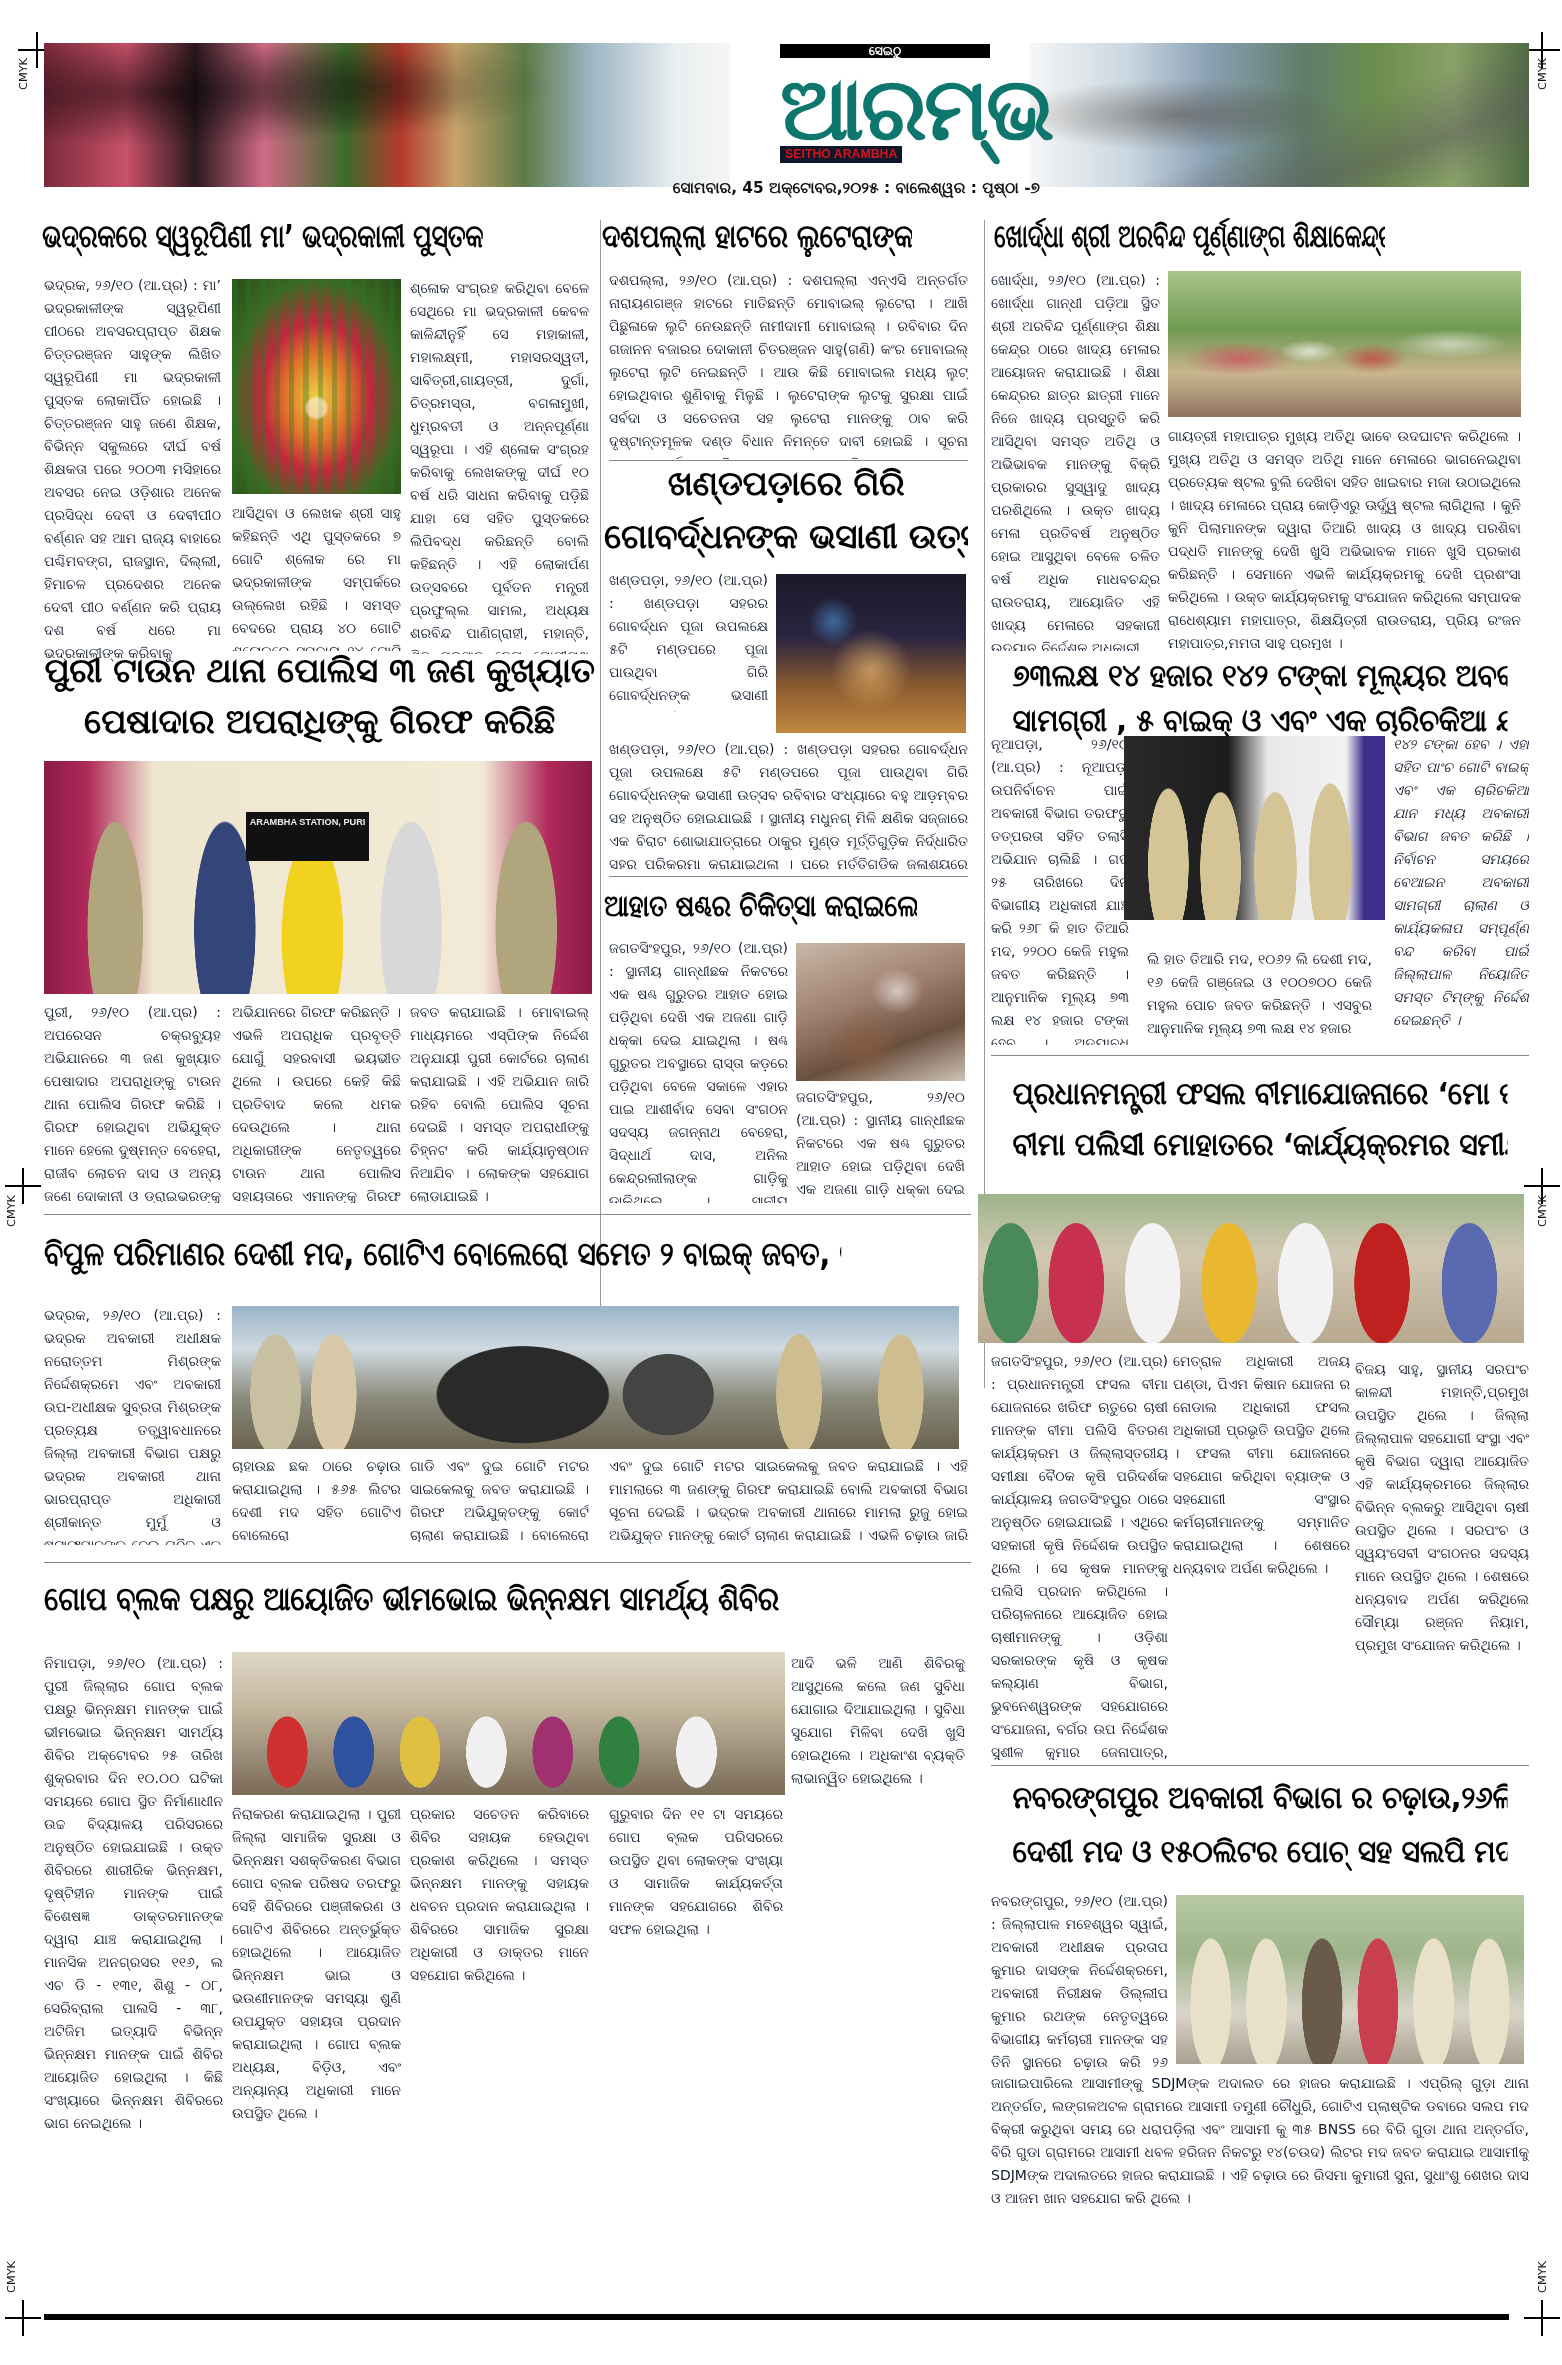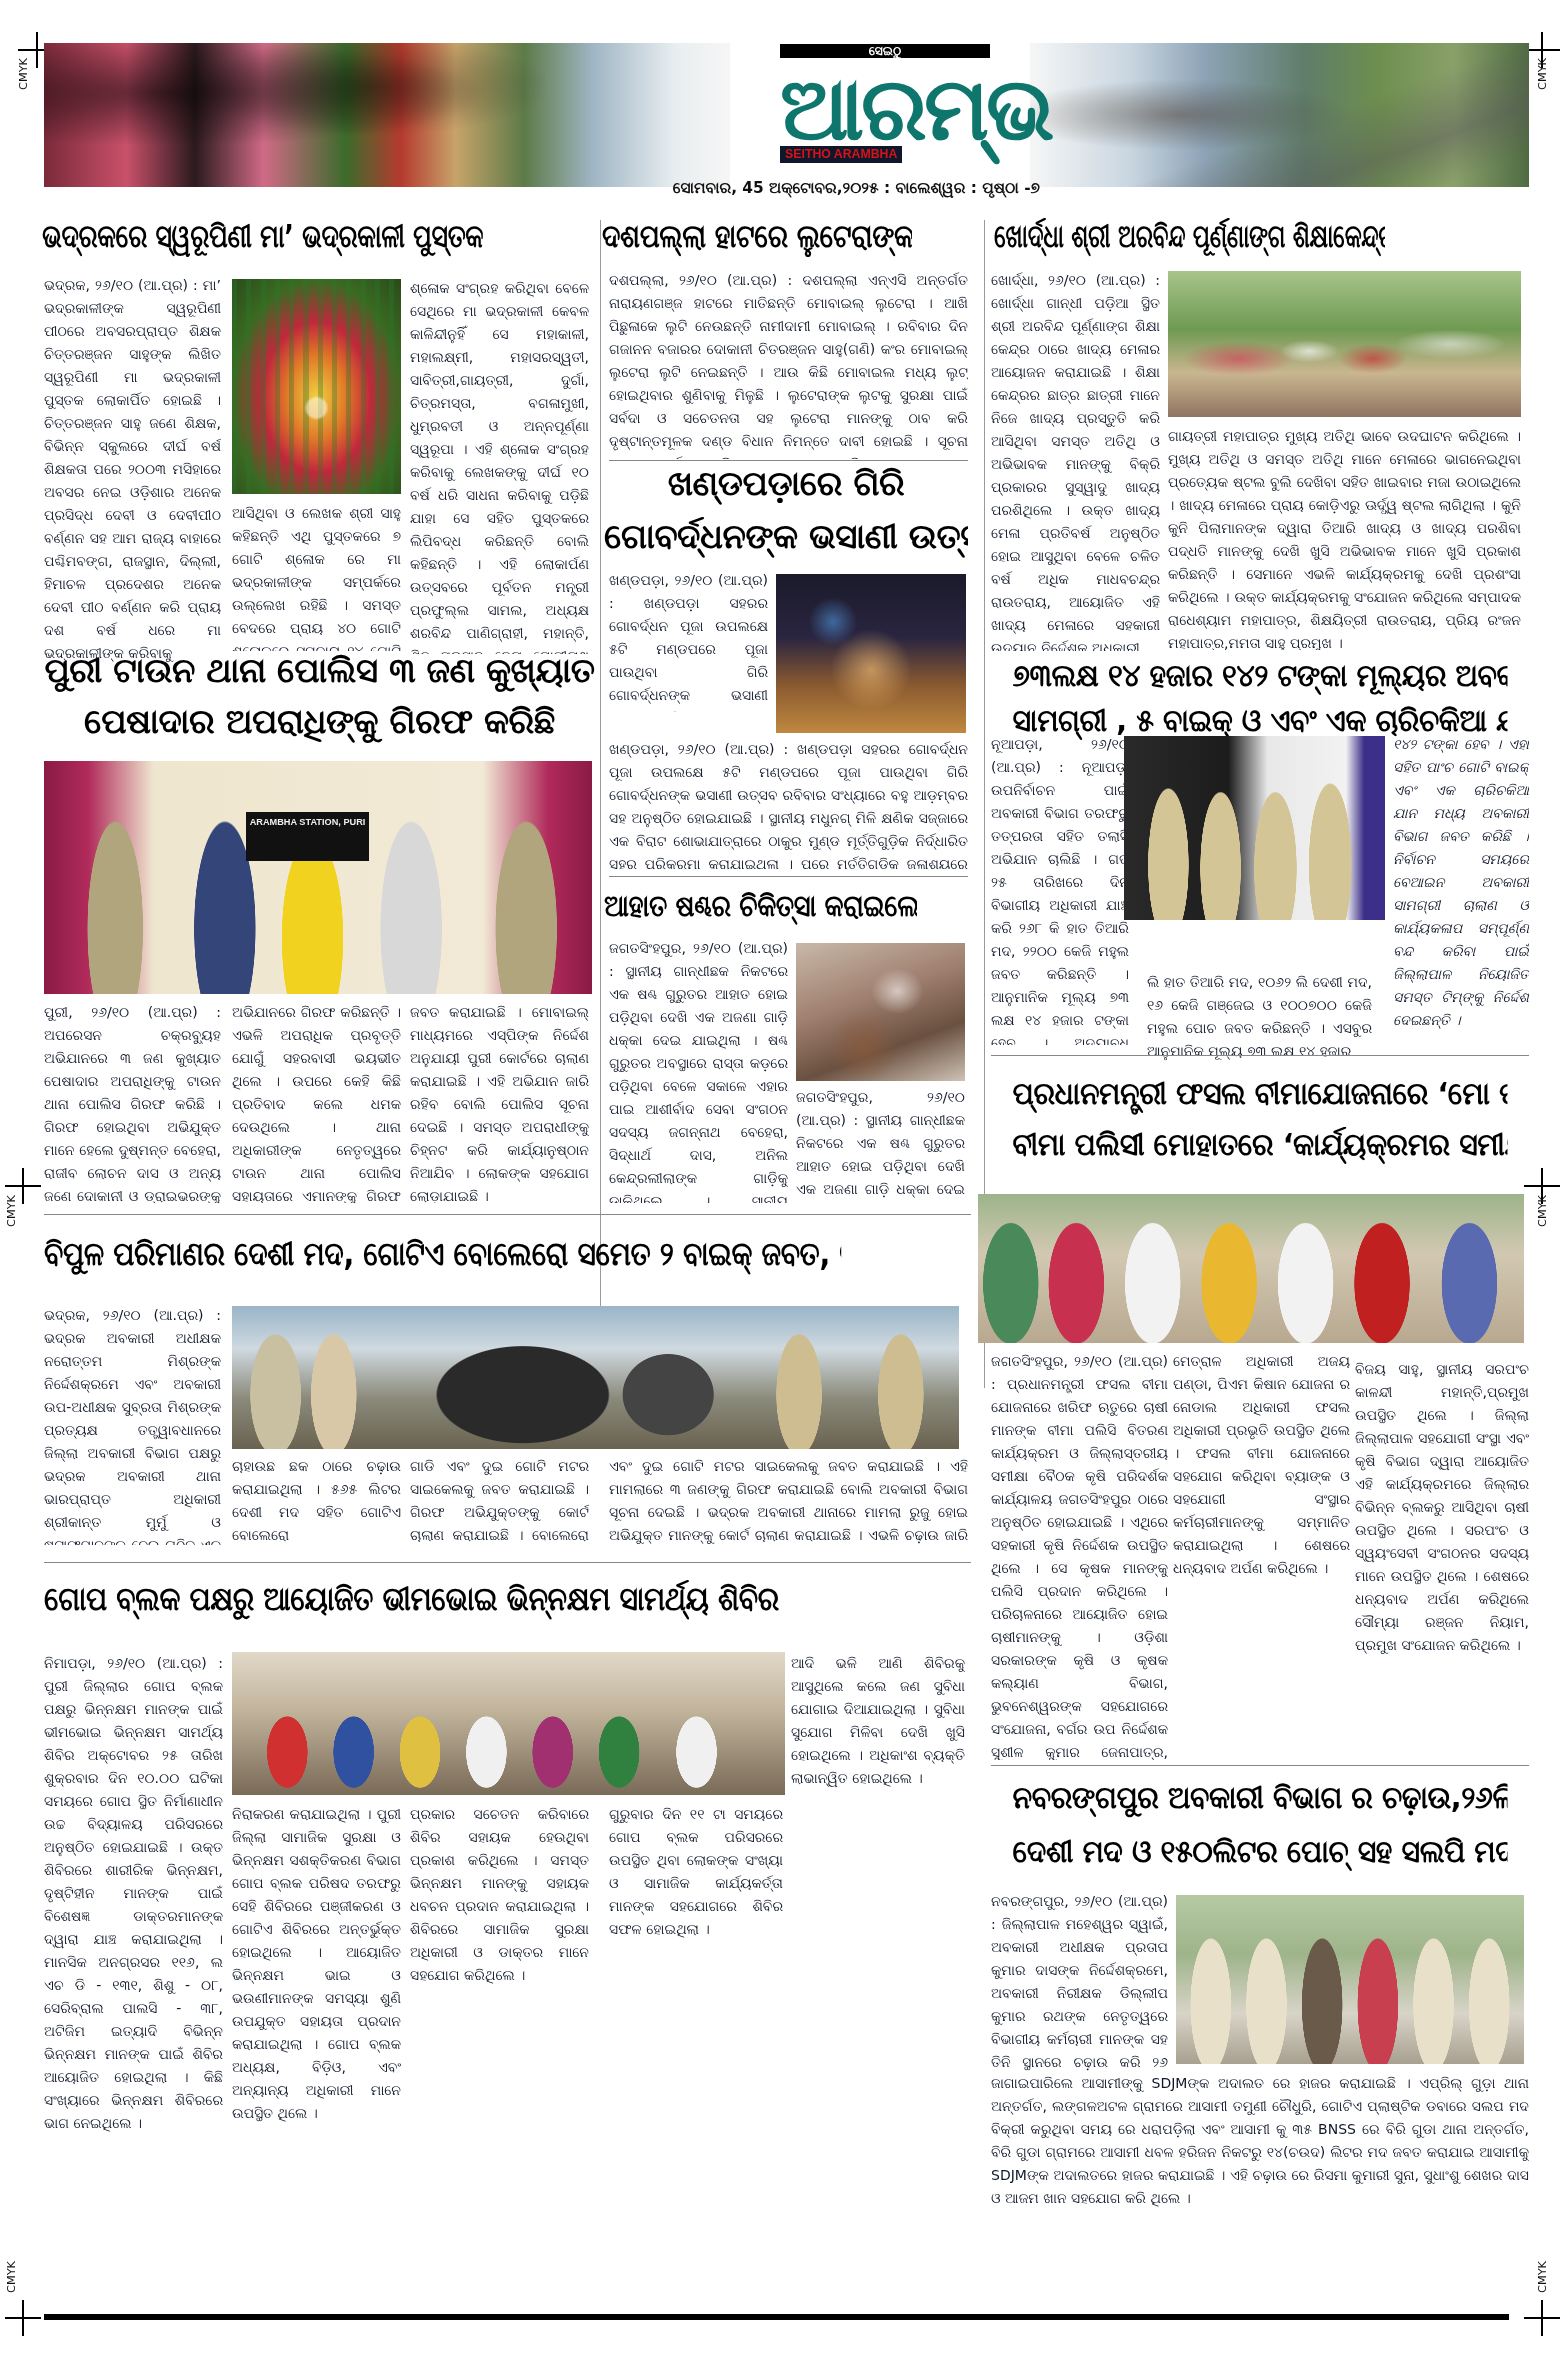--- a/index.html
+++ b/index.html
@@ -139,21 +139,21 @@
   <h2 class="hl c" style="left:991px; top:658px; width:538px; font-size:31px; height:45px; transform: scaleX(0.92); transform-origin:center top;">୭୩ଲକ୍ଷ ୧୪ ହଜାର ୧୪୨ ଟଙ୍କା ମୂଲ୍ୟର ଅବକାରୀ</h2>
   <h2 class="hl c" style="left:991px; top:703px; width:538px; font-size:31px; height:45px; transform: scaleX(0.92); transform-origin:center top;">ସାମଗ୍ରୀ , ୫ ବାଇକ୍ ଓ ଏବଂ ଏକ ଚାରିଚକିଆ ଯାନ ଜବତ</h2>
   <div class="txt" style="left:991px; top:733px; width:138px; height:312px;">ନୂଆପଡ଼ା, ୨୬/୧୦ (ଆ.ପ୍ର) : ନୂଆପଡ଼ା ଉପନିର୍ବାଚନ ପାଇଁ ଅବକାରୀ ବିଭାଗ ତରଫରୁ ତତ୍ପରତା ସହିତ ତଲାସି ଅଭିଯାନ ଚାଲିଛି । ଗତ ୨୫ ତାରିଖରେ ଦିନ ବିଭାଗୀୟ ଅଧିକାରୀ ଯାଞ୍ଚ କରି ୨୬୮ କି ହାତ ତିଆରି ମଦ, ୨୨୦୦ କେଜି ମହୁଲ ଜବତ କରିଛନ୍ତି । ଆନୁମାନିକ ମୂଲ୍ୟ ୭୩ ଲକ୍ଷ ୧୪ ହଜାର ଟଙ୍କା ହେବ । ଅଦ୍ୟାବଧି ଅବକାରୀ ବିଭାଗ ୬୯ଲି ବିଅର୍, ୩୮ଲି ବିଦେଶୀ ମଦ, ୪୨୪୦</div>
   <div class="photo" style="left:1124px; top:736px; width:261px; height:184px; background: linear-gradient(90deg, #2a2a2a 0%, #1c1c1c 40%, #e8e8e8 55%, #f2f2f2 85%, #3b2f8a 92%, #3b2f8a 100%);">
     <div class="ov" style="background:
       radial-gradient(ellipse 20.5px 77px at 17% 70%, #d3c595 0 98%, transparent 100%),
       radial-gradient(ellipse 20.5px 77px at 37% 72%, #d3c595 0 98%, transparent 100%),
       radial-gradient(ellipse 21.5px 77px at 58% 72%, #d3c595 0 98%, transparent 100%),
       radial-gradient(ellipse 21.5px 82px at 79% 70%, #d3c595 0 98%, transparent 100%);"></div>
   </div>
-  <div class="txt" style="left:1147px; top:971px; width:225px; height:120px;">ଲି ହାତ ତିଆରି ମଦ, ୧୦୬୨ ଲି ଦେଶୀ ମଦ, ୧୬ କେଜି ଗଞ୍ଜେଇ ଓ ୧୦୦୭୦୦ କେଜି ମହୁଲ ପୋଚ ଜବତ କରିଛନ୍ତି । ଏସବୁର ଆନୁମାନିକ ମୂଲ୍ୟ ୭୩ ଲକ୍ଷ ୧୪ ହଜାର</div>
+  <div class="txt" style="left:1147px; top:948px; width:225px; height:120px;">ଲି ହାତ ତିଆରି ମଦ, ୧୦୬୨ ଲି ଦେଶୀ ମଦ, ୧୬ କେଜି ଗଞ୍ଜେଇ ଓ ୧୦୦୭୦୦ କେଜି ମହୁଲ ପୋଚ ଜବତ କରିଛନ୍ତି । ଏସବୁର ଆନୁମାନିକ ମୂଲ୍ୟ ୭୩ ଲକ୍ଷ ୧୪ ହଜାର</div>
   <div class="txt" style="left:1393px; top:733px; width:136px; height:312px;font-style:italic;">୧୪୨ ଟଙ୍କା ହେବ । ଏହା ସହିତ ପାଂଚ ଗୋଟି ବାଇକ୍ ଏବଂ ଏକ ଚାରିଚକିଆ ଯାନ ମଧ୍ୟ ଅବକାରୀ ବିଭାଗ ଜବତ କରିଛି । ନିର୍ବାଚନ ସମୟରେ ବେଆଇନ ଅବକାରୀ ସାମଗ୍ରୀ ଚାଲାଣ ଓ କାର୍ଯ୍ୟକଳାପ ସମ୍ପୂର୍ଣ୍ଣ ବନ୍ଦ କରିବା ପାଇଁ ଜିଲ୍ଲାପାଳ ନିୟୋଜିତ ସମସ୍ତ ଟିମ୍‌ଙ୍କୁ ନିର୍ଦ୍ଦେଶ ଦେଇଛନ୍ତି ।</div>
 </article>
 
 <article>
   <h2 class="hl c" style="left:991px; top:1076px; width:538px; font-size:31px; height:45px; transform: scaleX(0.92); transform-origin:center top;">ପ୍ରଧାନମନ୍ତ୍ରୀ ଫସଲ ବୀମାଯୋଜନାରେ ‘ମୋ ଫସଲ</h2>
   <h2 class="hl c" style="left:991px; top:1127px; width:538px; font-size:31px; height:45px; transform: scaleX(0.92); transform-origin:center top;">ବୀମା ପଲିସୀ ମୋହାତରେ ‘କାର୍ଯ୍ୟକ୍ରମର ସମୀକ୍ଷ୍ୟ</h2>
   <div class="photo" style="left:978px; top:1194px; width:546px; height:149px; background: linear-gradient(180deg, #9db48a 0%, #d2c8b2 40%, #b8a890 100%);">
     <div class="ov" style="background:
       radial-gradient(ellipse 28px 61px at 6% 60%, #4a8a5a 0 98%, transparent 100%),
       radial-gradient(ellipse 28px 61px at 18% 60%, #c83050 0 98%, transparent 100%),

